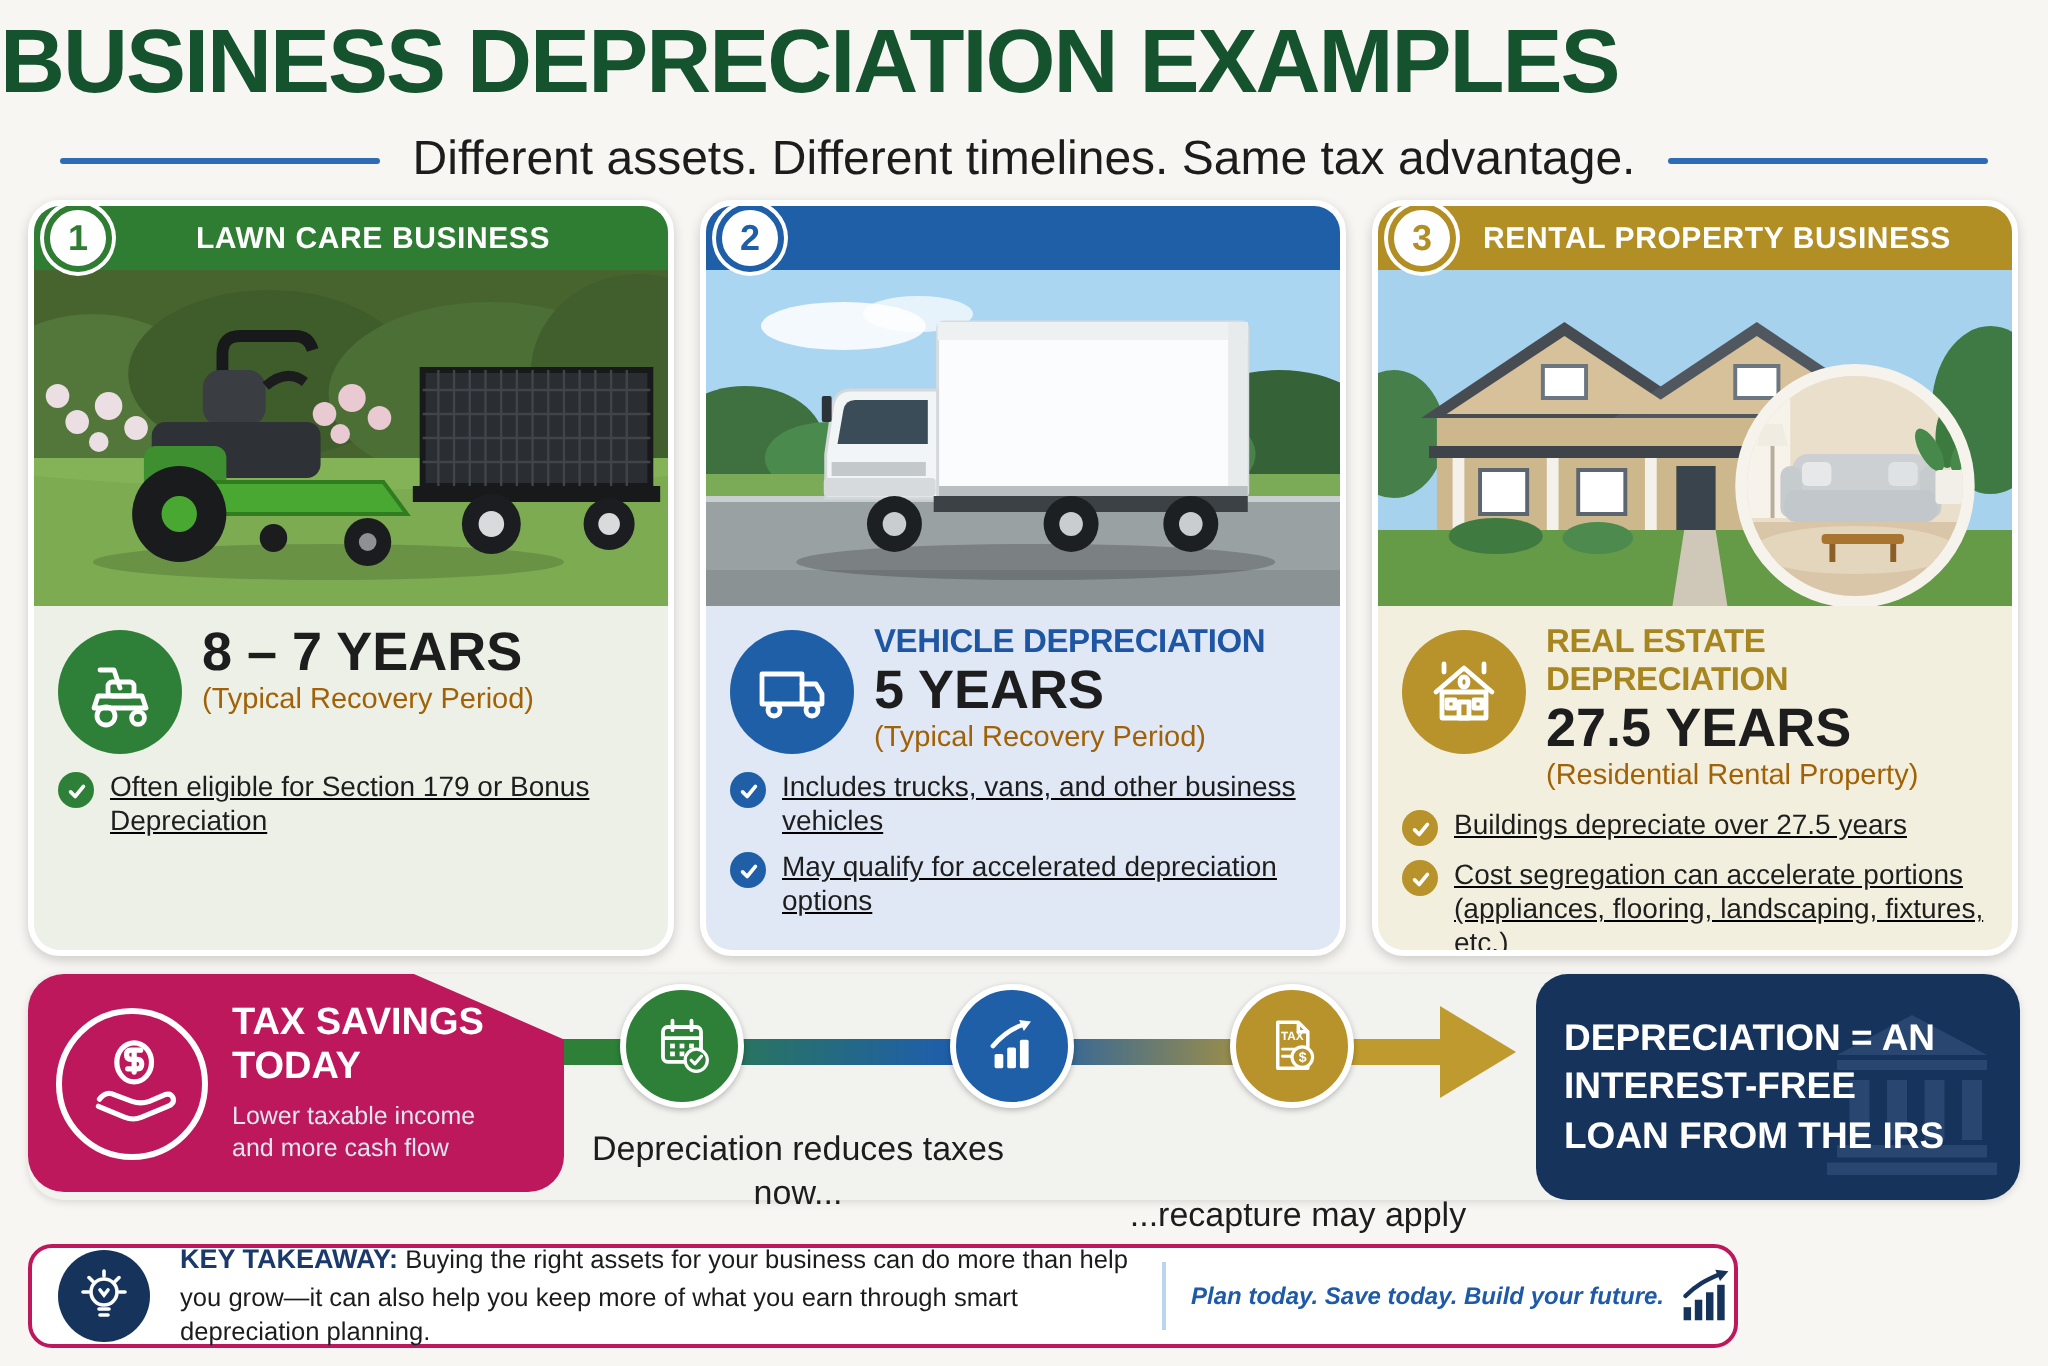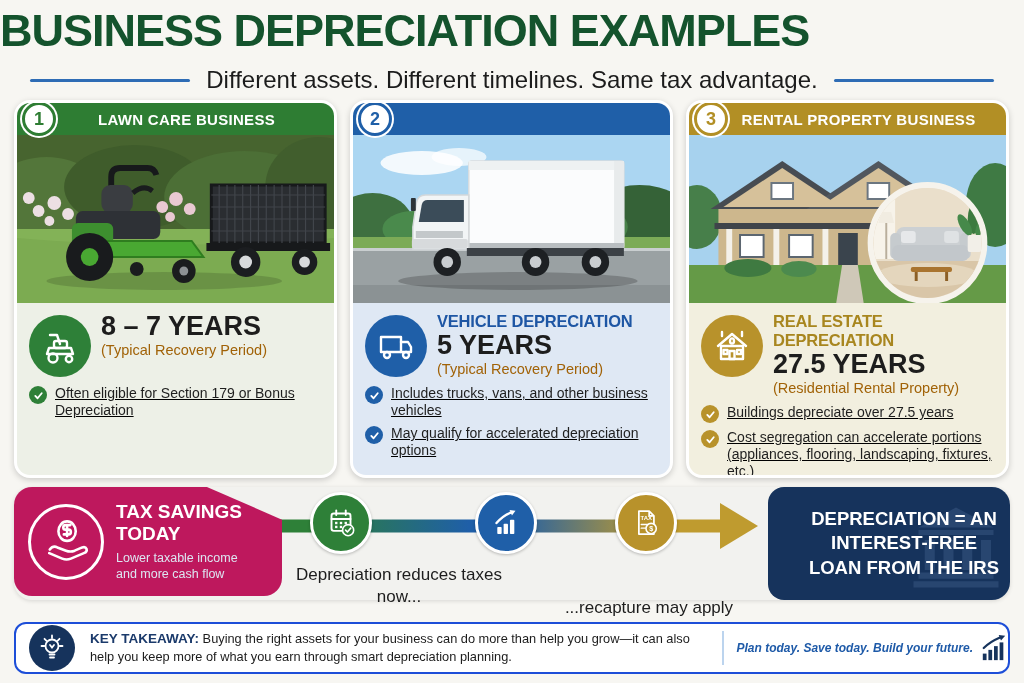--- a/index.html
+++ b/index.html
@@ -88,29 +88,29 @@
   }
   .t-circle.g { left:296px; background:#2e8038; }
   .t-circle.b { left:461px; background:#1f5fa8; }
   .t-circle.y { left:601px; background:#b8922b; }
   .cap { position:absolute; font-size:17px; color:#1d1d1d; text-align:center; line-height:1.3; }
   .cap1 { left:260px; top:77px; width:250px; }
   .cap2 { left:542px; top:74px; width:186px;margin-top:36px; }
   .band-right {
     position:absolute; right:0; top:0; width:242px; height:113px;
     background:#16335c; border-radius:16px 18px 18px 16px;
-    display:flex; align-items:center; padding-left:36px; overflow:hidden;text-align:center;
+    display:flex; align-items:center; padding-left:14px; overflow:hidden;
   }
   .br-title { position:relative; z-index:2; color:#fff; font-weight:bold; font-size:18.5px; line-height:1.3; width:200px; }
   .bank { position:absolute; right:2px; top:8px; z-index:1; }
 
   
   .footer {
-    position:absolute; left:14px; top:622px; width:996px; height:52px;
-    background:#fff; border:2px solid #1d4ed8; border-radius:12px;
+    position:absolute; left:14px; top:622px; width:855px; height:52px;
+    background:#fff; border:2px solid #be185d; border-radius:12px;
     display:flex; align-items:center;
   }
   .bulb {
     flex:none; width:46px; height:46px; border-radius:50%;
     background:#16335c; margin-left:13px;
     display:flex; align-items:center; justify-content:center;
   }
   .takeaway { margin-left:15px; width:645px; font-size:12.8px; color:#1c1c1c; line-height:1.4; }
   .takeaway b { color:#1b3a6b; font-size:13.5px; }
   .fdivider { flex:none; width:2px; height:34px; background:#bcd4ee; margin:0 13px; }

